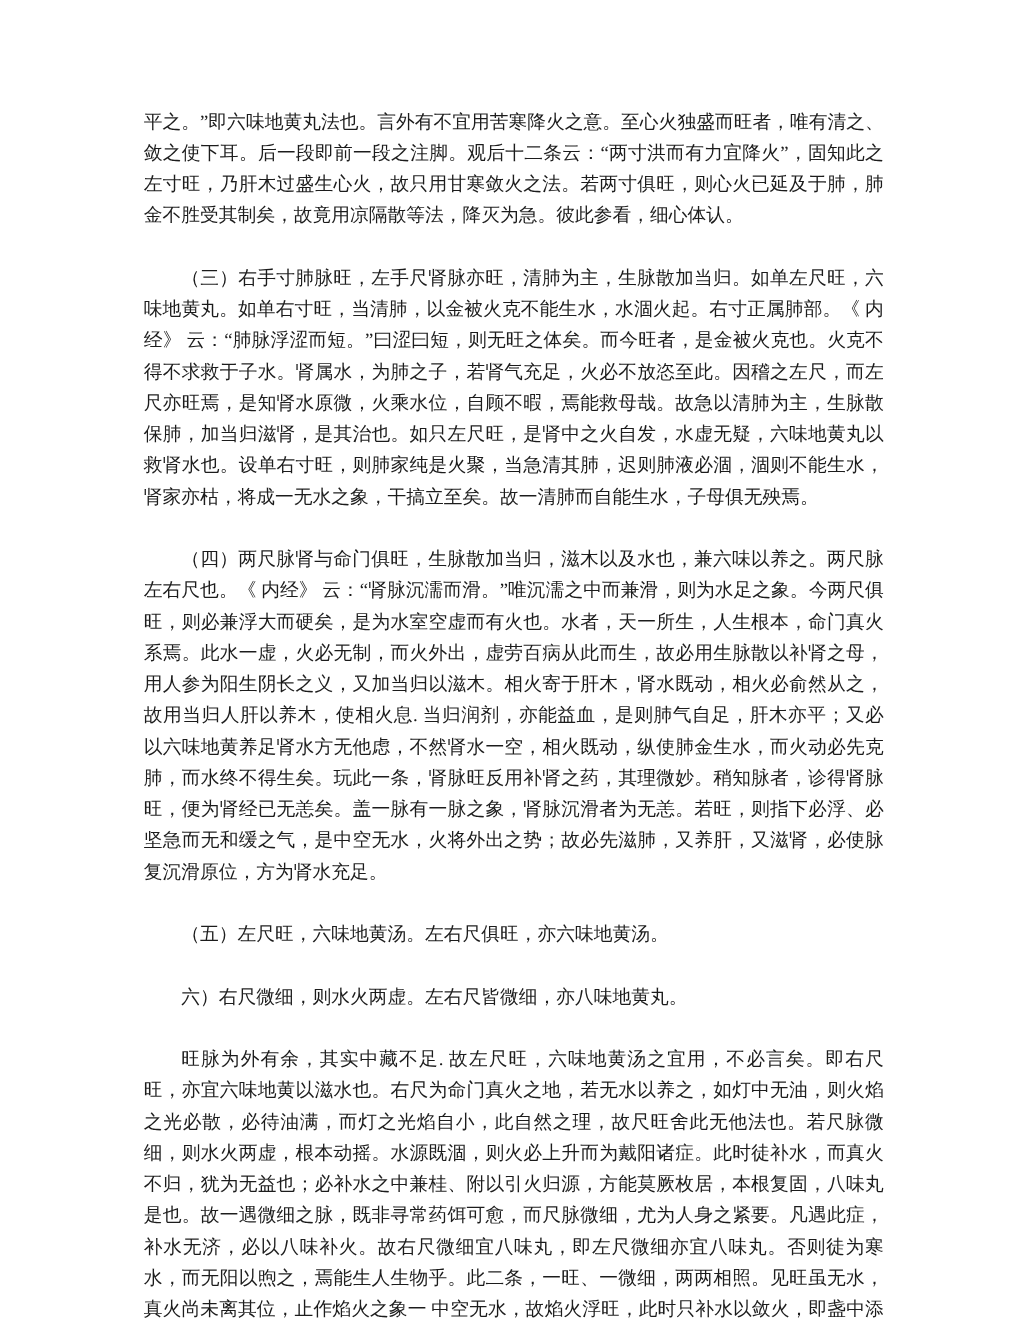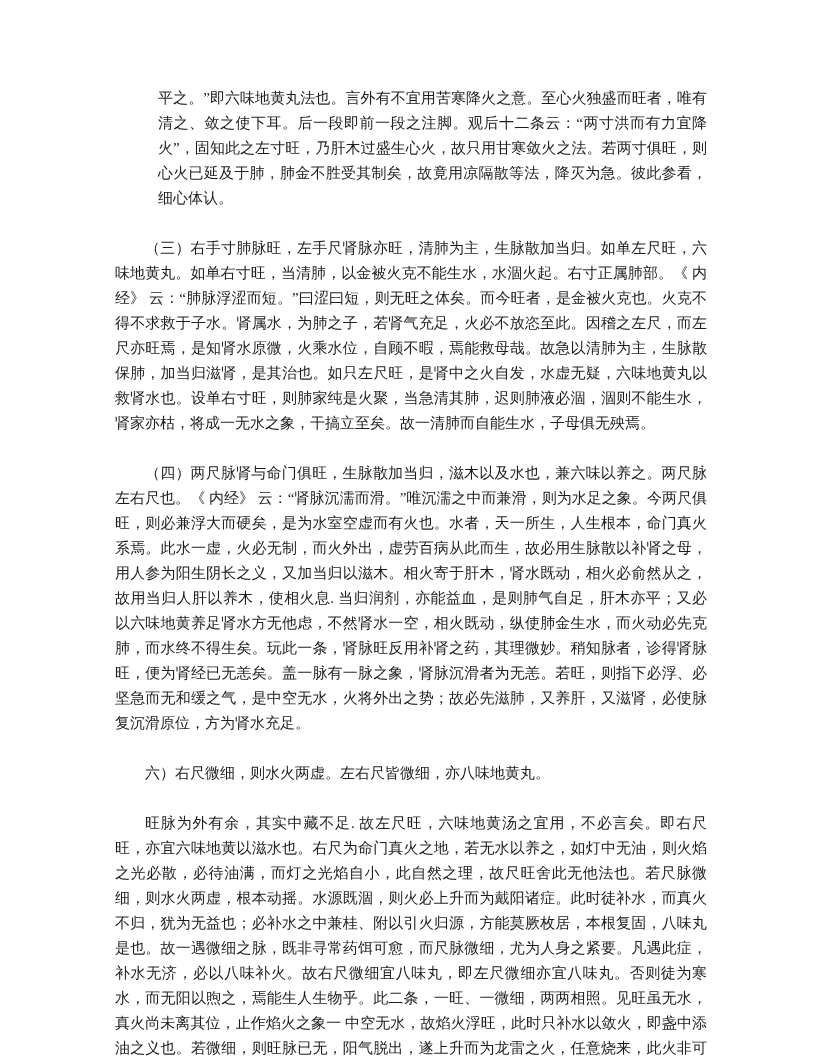--- a/index.html
+++ b/index.html
@@ -24,26 +24,26 @@
     color: #1c1c1c;
     text-align: justify;
   }
   .para {
     margin: 0 0 25px 0;
     text-indent: 2em;
     word-break: break-all;
   }
   .para.no-indent {
     text-indent: 0;
-    margin-left: 43px;
   }
 </style>
 </head>
 <body>
 
 <div class="page">
   <p class="para no-indent">平之。”即六味地黄丸法也。言外有不宜用苦寒降火之意。至心火独盛而旺者，唯有清之、敛之使下耳。后一段即前一段之注脚。观后十二条云：“两寸洪而有力宜降火”，固知此之左寸旺，乃肝木过盛生心火，故只用甘寒敛火之法。若两寸俱旺，则心火已延及于肺，肺金不胜受其制矣，故竟用凉隔散等法，降灭为急。彼此参看，细心体认。</p>
   <p class="para">（三）右手寸肺脉旺，左手尺肾脉亦旺，清肺为主，生脉散加当归。如单左尺旺，六味地黄丸。如单右寸旺，当清肺，以金被火克不能生水，水涸火起。右寸正属肺部。《 内经》 云：“肺脉浮涩而短。”曰涩曰短，则无旺之体矣。而今旺者，是金被火克也。火克不得不求救于子水。肾属水，为肺之子，若肾气充足，火必不放恣至此。因稽之左尺，而左尺亦旺焉，是知肾水原微，火乘水位，自顾不暇，焉能救母哉。故急以清肺为主，生脉散保肺，加当归滋肾，是其治也。如只左尺旺，是肾中之火自发，水虚无疑，六味地黄丸以救肾水也。设单右寸旺，则肺家纯是火聚，当急清其肺，迟则肺液必涸，涸则不能生水，肾家亦枯，将成一无水之象，干搞立至矣。故一清肺而自能生水，子母俱无殃焉。</p>
   <p class="para">（四）两尺脉肾与命门俱旺，生脉散加当归，滋木以及水也，兼六味以养之。两尺脉左右尺也。《 内经》 云：“肾脉沉濡而滑。”唯沉濡之中而兼滑，则为水足之象。今两尺俱旺，则必兼浮大而硬矣，是为水室空虚而有火也。水者，天一所生，人生根本，命门真火系焉。此水一虚，火必无制，而火外出，虚劳百病从此而生，故必用生脉散以补肾之母，用人参为阳生阴长之义，又加当归以滋木。相火寄于肝木，肾水既动，相火必俞然从之，故用当归人肝以养木，使相火息. 当归润剂，亦能益血，是则肺气自足，肝木亦平；又必以六味地黄养足肾水方无他虑，不然肾水一空，相火既动，纵使肺金生水，而火动必先克肺，而水终不得生矣。玩此一条，肾脉旺反用补肾之药，其理微妙。稍知脉者，诊得肾脉旺，便为肾经已无恙矣。盖一脉有一脉之象，肾脉沉滑者为无恙。若旺，则指下必浮、必坚急而无和缓之气，是中空无水，火将外出之势；故必先滋肺，又养肝，又滋肾，必使脉复沉滑原位，方为肾水充足。</p>
+  <p class="para">（五）左尺旺，六味地黄汤。左右尺俱旺，亦六味地黄汤。</p>
   <p class="para">六）右尺微细，则水火两虚。左右尺皆微细，亦八味地黄丸。</p>
   <p class="para">旺脉为外有余，其实中藏不足. 故左尺旺，六味地黄汤之宜用，不必言矣。即右尺旺，亦宜六味地黄以滋水也。右尺为命门真火之地，若无水以养之，如灯中无油，则火焰之光必散，必待油满，而灯之光焰自小，此自然之理，故尺旺舍此无他法也。若尺脉微细，则水火两虚，根本动摇。水源既涸，则火必上升而为戴阳诸症。此时徒补水，而真火不归，犹为无益也；必补水之中兼桂、附以引火归源，方能莫厥枚居，本根复固，八味丸是也。故一遇微细之脉，既非寻常药饵可愈，而尺脉微细，尤为人身之紧要。凡遇此症，补水无济，必以八味补火。故右尺微细宜八味丸，即左尺微细亦宜八味丸。否则徒为寒水，而无阳以煦之，焉能生人生物乎。此二条，一旺、一微细，两两相照。见旺虽无水，真火尚未离其位，止作焰火之象一 中空无水，故焰火浮旺，此时只补水以敛火，即盏中添油之义也。若微细，则旺脉已无，阳气脱出，遂上升而为龙雷之火，任意烧来，此火非可水灭湿折，故必用桂、附于养血药中，多方引下。桂、附与太阳同体，正如太阳一照，而雷火自熄矣。汤丸稍有分别，汤者急敛其火也；丸者缓而图之，令其迟化，不使热药伤胃也。</p>
 
 </div>
 
 </body></html>

